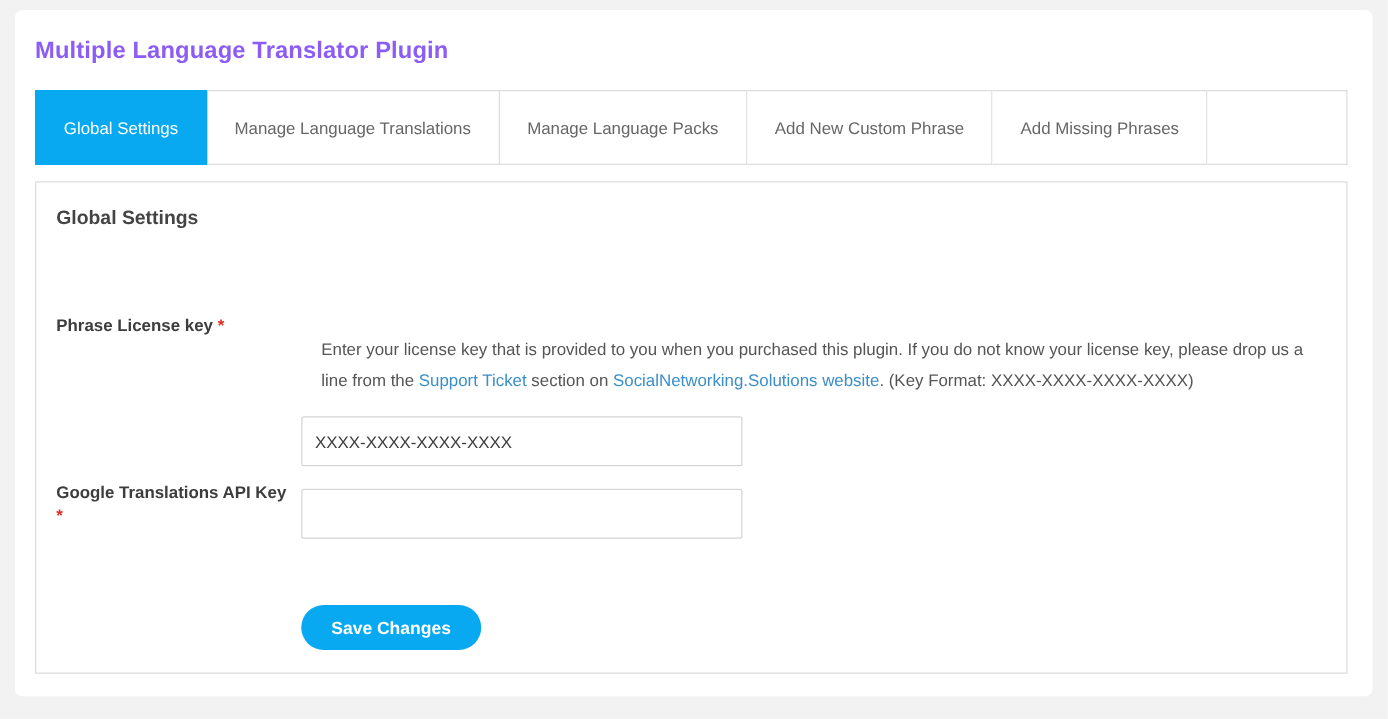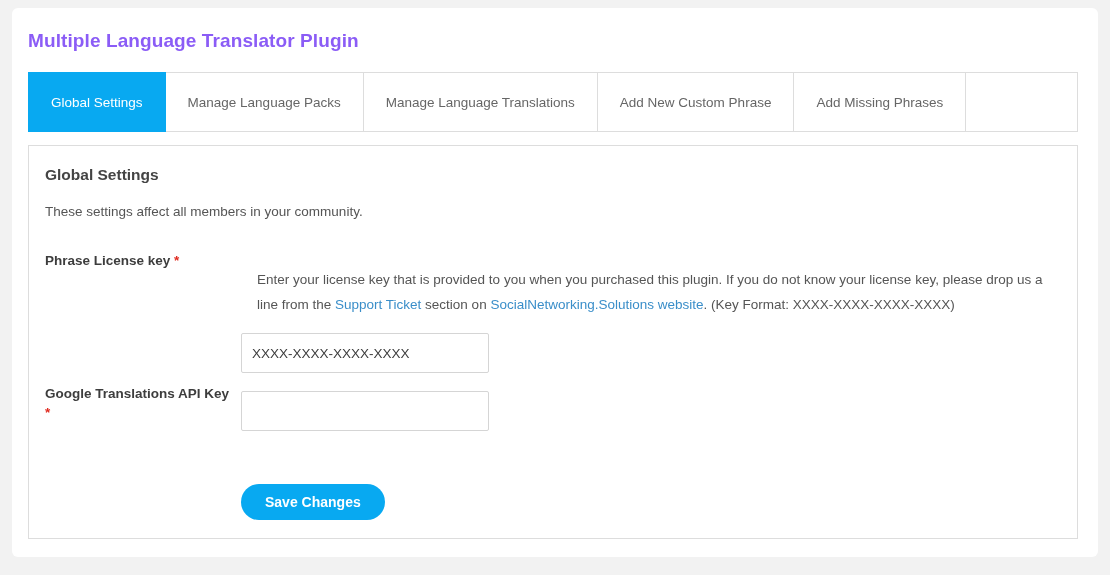--- a/index.html
+++ b/index.html
@@ -144,21 +144,21 @@
     margin: 16px;
   }
   .field-desc a {
     color: #3a8ec9;
     text-decoration: none;
   }
 
   .text-input {
     display: block;
     box-sizing: border-box;
-    width: 248px;
+    width: 353px;
     height: 40px;
     margin-top: 12px;
     padding: 0 10px;
     border: 1px solid #d5d5d5;
     border-radius: 2px;
     background: #ffffff;
     font-family: "Liberation Sans", sans-serif;
     font-size: 13.5px;
     color: #3d3d3d;
     outline: none;
@@ -186,38 +186,37 @@
 
 <div class="page-card">
 
   <div class="page-title">Multiple Language Translator Plugin</div>
 
   <div class="tab-bar">
     <div class="tab active">
       <span>Global Settings</span>
     </div>
     <div class="tab">
+      <span>Manage Language Translations</span>
+    </div>
+    <div class="tab">
       <span>Manage Language Packs</span>
-    </div>
-    <div class="tab">
-      <span>Manage Language Translations</span>
     </div>
     <div class="tab">
       <span>Add New Custom Phrase</span>
     </div>
     <div class="tab">
       <span>Add Missing Phrases</span>
     </div>
     <div class="tab filler"></div>
   </div>
 
   <div class="panel">
 
     <div class="panel-title">Global Settings</div>
-    <div class="panel-subtitle">These settings affect all members in your community.</div>
 
     <div class="form-row row-license">
       <div class="field-label">
         <span>Phrase License key</span>
         <span class="req">*</span>
       </div>
       <div class="field-content">
         <p class="field-desc"><span>Enter your license key that is provided to you when you purchased this plugin. If you do not know your license key, please drop us a line from the </span><a href="#">Support Ticket</a><span> section on </span><a href="#">SocialNetworking.Solutions website</a><span>. (Key Format: XXXX-XXXX-XXXX-XXXX)</span></p>
         <input class="text-input" type="text" value="XXXX-XXXX-XXXX-XXXX" style="">
       </div>

